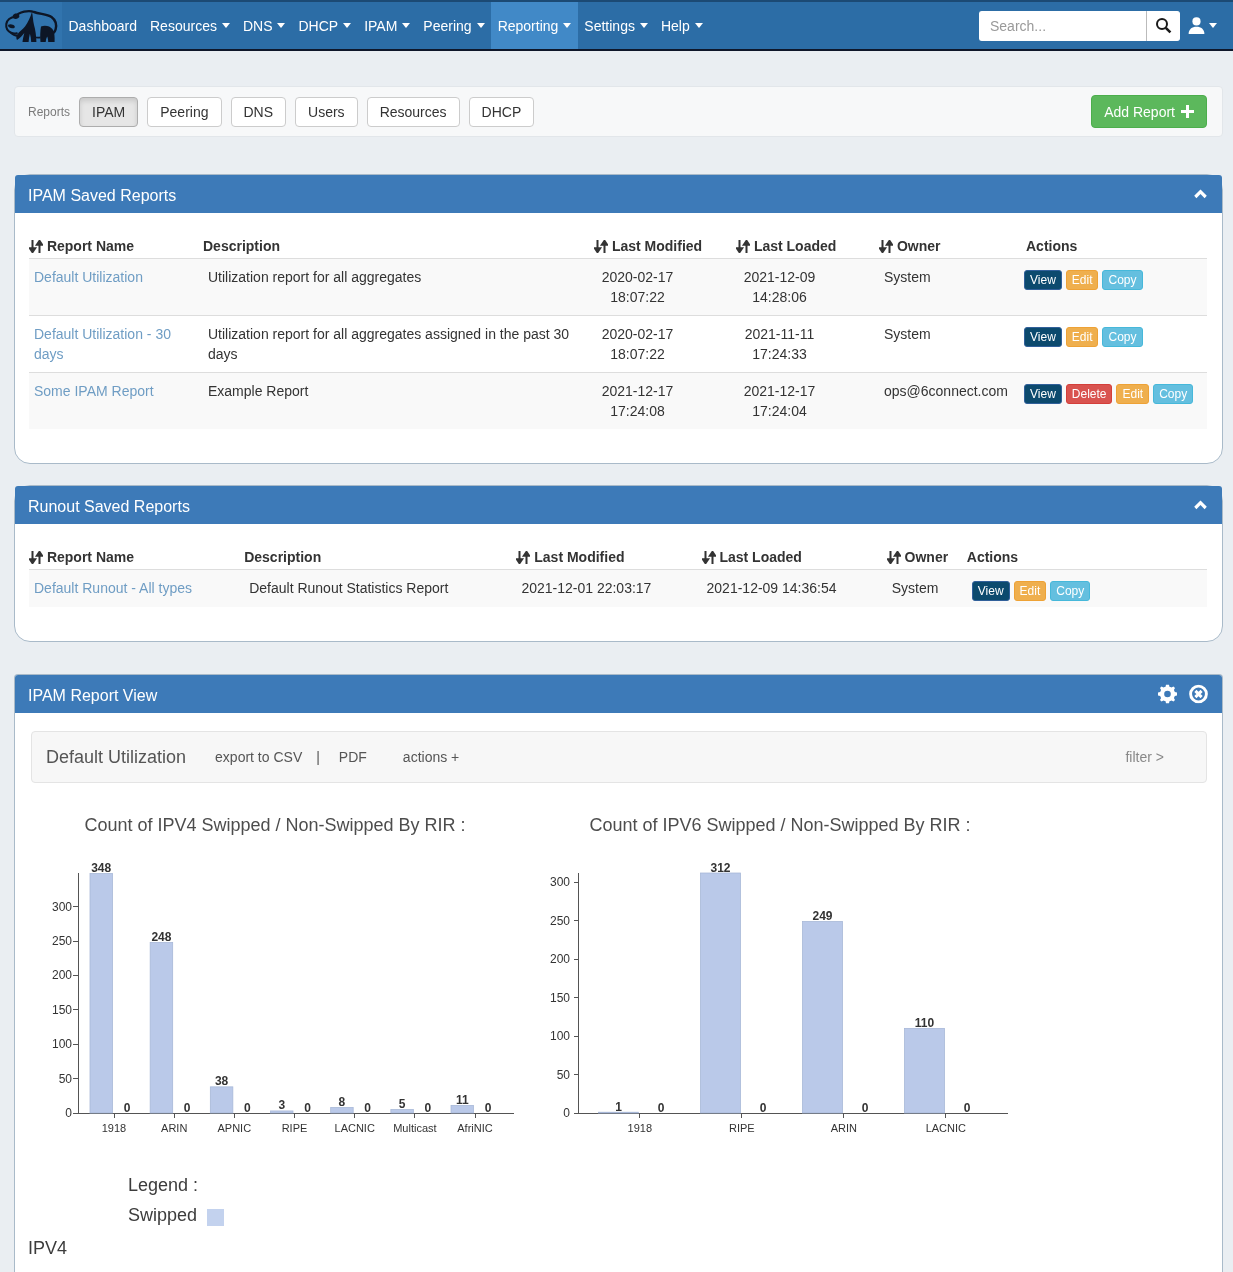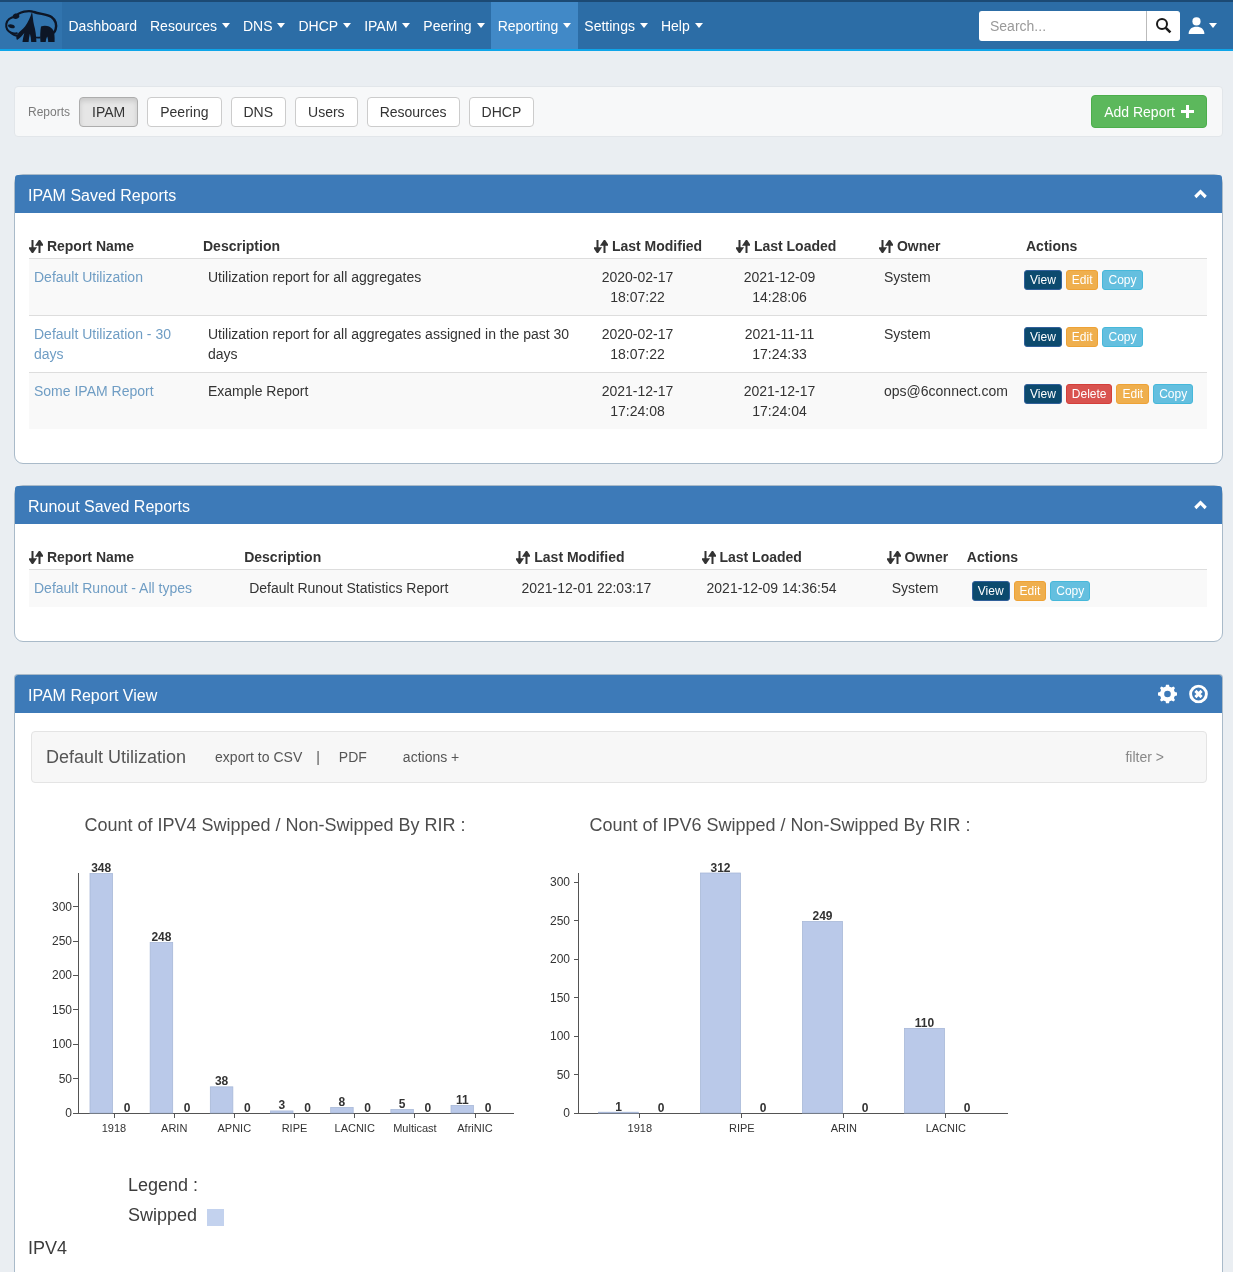--- a/index.html
+++ b/index.html
@@ -1,37 +1,37 @@
 <!DOCTYPE html>
 <html><head><meta charset="utf-8"><title>Reporting</title>
 <style>
 *{margin:0;padding:0;box-sizing:border-box}
 html,body{width:1233px;height:1272px;overflow:hidden}
 body{font-family:"Liberation Sans",sans-serif;font-size:14px;color:#333;background:#eaeef2}
-.navbar{height:51px;background:#2c6da6;border-top:2px solid #1c4a74;border-bottom:2px solid #0ea5e9;display:flex;align-items:stretch}
+.navbar{height:51px;background:#2c6da6;border-top:2px solid #1c4a74;border-bottom:2px solid #0f172a;display:flex;align-items:stretch}
 .logo{width:62px;background:#3174ae;display:flex;align-items:center;justify-content:center}
 ul.nav{list-style:none;display:flex;align-items:stretch}
 ul.nav li{display:flex}
 ul.nav li a{color:#fff;display:flex;align-items:center;padding:0 6.5px;font-size:14px}
 ul.nav li.active{background:#4189c7}
 .caret{display:inline-block;width:0;height:0;border-left:4px solid transparent;border-right:4px solid transparent;border-top:5px solid #fff;margin-left:5px}
 .nav-right{margin-left:auto;display:flex;align-items:center;padding-right:16px}
 .searchbox{display:flex;height:30px}
 .searchbox input{width:167px;border:1px solid #fff;border-right:none;padding:0 10px;font-size:14px;font-family:"Liberation Sans",sans-serif;color:#555;border-radius:3px 0 0 3px;outline:none}
 .searchbox input::placeholder{color:#999}
 .searchbox .sbtn{width:34px;background:#fff;border:1px solid #fff;border-left:1px solid #bbb;border-radius:0 3px 3px 0;display:flex;align-items:center;justify-content:center}
 .usr{display:flex;align-items:center;margin-left:7px}
 .container{width:1209px;margin-left:14px}
 .card{background:#f7f8f9;border:1px solid #e2e6ea;border-radius:4px;margin-top:35px;height:51px;display:flex;align-items:center;padding:0 12px;position:relative}
 .card .title{font-size:12px;color:#7b7b7b;margin:0 9px 0 1px}
 .tabbtn{display:inline-block;border:1px solid #ccc;border-radius:4px;background:#fff;color:#333;font-size:14px;padding:5px 12px;margin-right:9px;line-height:18px}
 .tabbtn.act{background:#e6e6e6;border-color:#adadad;box-shadow:inset 0 3px 5px rgba(0,0,0,.125)}
 .addbtn{position:absolute;right:15px;top:8px;background:#5cb85c;border:1px solid #4cae4c;color:#fff;border-radius:4px;font-size:14px;padding:6px 12px;height:33px;display:flex;align-items:center}
 .addbtn svg{margin-left:6px}
-.panel{border:1px solid #a9bac9;border-radius:9px;background:#fff;margin-top:37px}
+.panel{border:1px solid #a9bac9;border-radius:16px;background:#fff;margin-top:37px}
 .phead{background:#3d7ab8;color:#fff;font-size:16px;padding:3px 13px 0;height:38px;display:flex;align-items:center;border-radius:3px 3px 0 0;position:relative}
 .phead .rt{position:absolute;right:14px;top:50%;transform:translateY(-50%);display:flex;align-items:center}
 table{border-collapse:collapse;table-layout:fixed;width:1178px;margin:0 15px 34px 14px}
 th,td{text-align:left;vertical-align:top;font-size:14px;padding:8px 8px 8px 5px;line-height:20px;overflow:hidden}
 th{padding:23px 8px 2px 0;border-bottom:1px solid #ddd;white-space:nowrap}
 tr.odd td{background:#f9f9f9}
 td{border-top:1px solid #ddd}
 tr.first td{border-top:none}
 a.lnk{color:#6f9dc4;text-decoration:none}
 .sort{vertical-align:-2px;margin-right:0}

